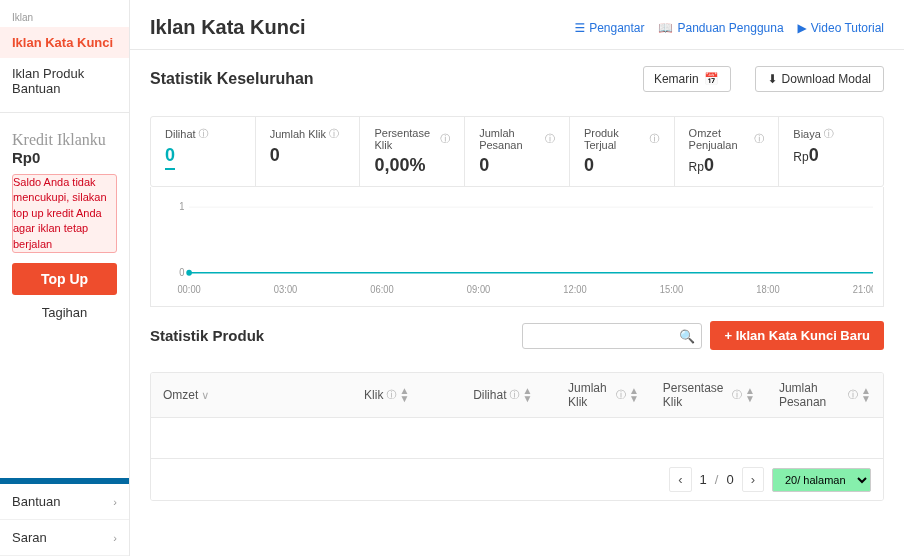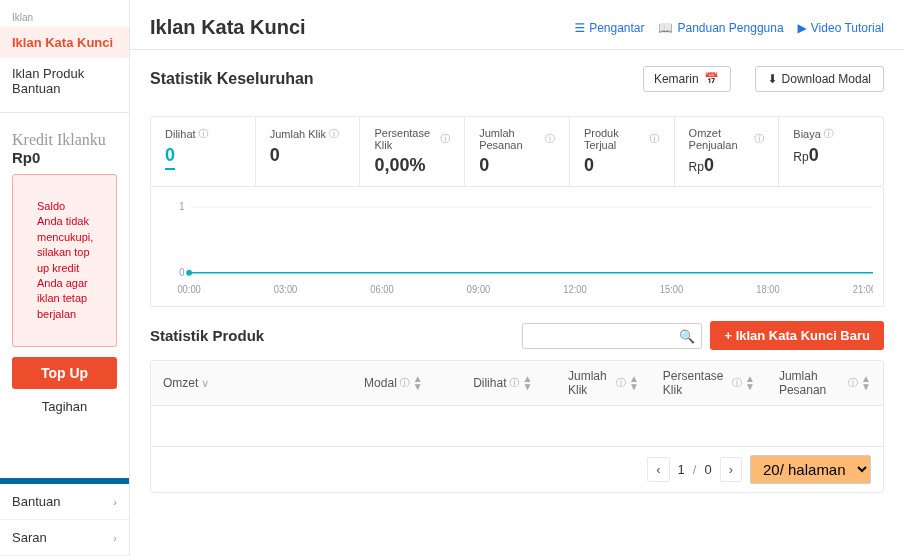--- a/index.html
+++ b/index.html
@@ -46,21 +46,21 @@
     .kredit-value {
       font-size: 15px;
       font-weight: bold;
       color: #333;
       margin-bottom: 8px;
     }
     .saldo-warning {
       background: #fff0ee;
       border: 1px solid #f9a8a8;
       border-radius: 3px;
-      padding: 24px;
+      padding: 0;
       font-size: 11px;
       color: #d0021b;
       margin-bottom: 10px;
       line-height: 1.4;
     }
     .top-up-btn {
       background: #ee4d2d;
       color: #fff;
       border: none;
       border-radius: 3px;
@@ -243,21 +243,21 @@
     }
 
     
     .produk-section {
       padding: 14px 20px 0 20px;
     }
     .produk-header {
       display: flex;
       align-items: center;
       justify-content: space-between;
-      margin-bottom: 10px;
+      margin-bottom: 22px;
     }
     .produk-title {
       font-size: 15px;
       font-weight: bold;
       color: #333;
     }
     .search-box {
       border: 1px solid #ccc;
       border-radius: 3px;
       padding: 5px 28px 5px 8px;
@@ -344,23 +344,23 @@
     .page-num {
       font-size: 13px;
       color: #333;
     }
     .page-slash { color: #999; font-size: 13px; }
     .page-total { font-size: 13px; color: #333; }
     .page-size-select {
       border: 1px solid #ccc;
       padding: 4px 8px;
       border-radius: 2px;
-      font-size: 15px;
-      cursor: pointer;
-      background: #fdba74;
+      font-size: 11px;
+      cursor: pointer;
+      background: #86efac;
     }
   </style>
 </head>
 <body>
 
 <div class="sidebar">
   <span class="sidebar-section-label">Iklan</span>
   <div class="sidebar-item active">
     <span>Iklan Kata Kunci</span>
   </div>
@@ -518,21 +518,21 @@
       </div>
     </div>
 
     <div class="table-container">
       <div class="table-header-row">
         <div class="th th-semua">
           <span>Omzet</span>
           <span style="color:#aaa;font-size:11px;">∨</span>
         </div>
         <div class="th th-modal">
-          <span>Modal</span>
+          <span>Klik</span>
           <span class="info-icon">ⓘ</span>
           <span class="sort-icon">▲<br>▼</span>
         </div>
         <div class="th th-dilihat">
           <span>Dilihat</span>
           <span class="info-icon">ⓘ</span>
           <span class="sort-icon">▲<br>▼</span>
         </div>
         <div class="th th-klik">
           <span>Jumlah Klik</span>

